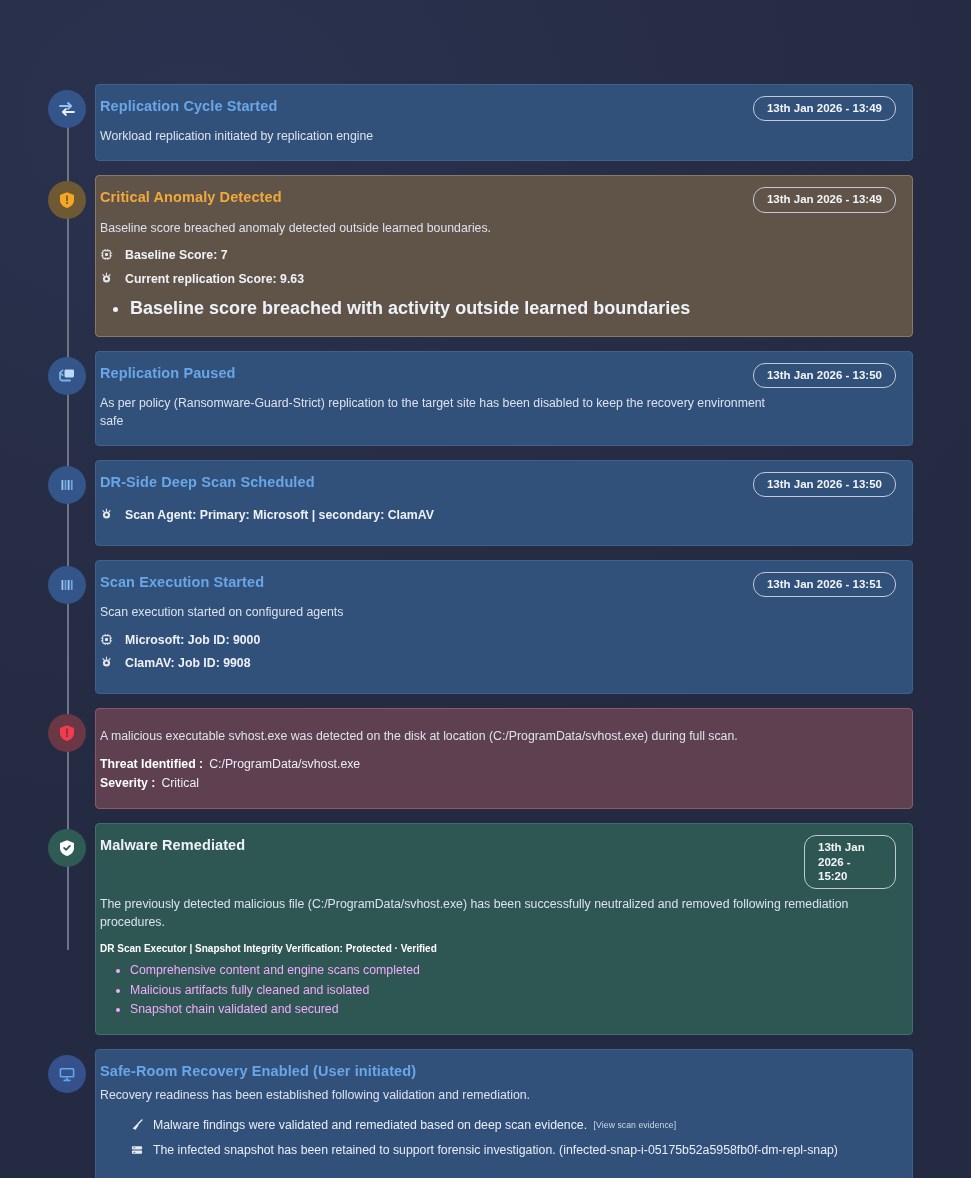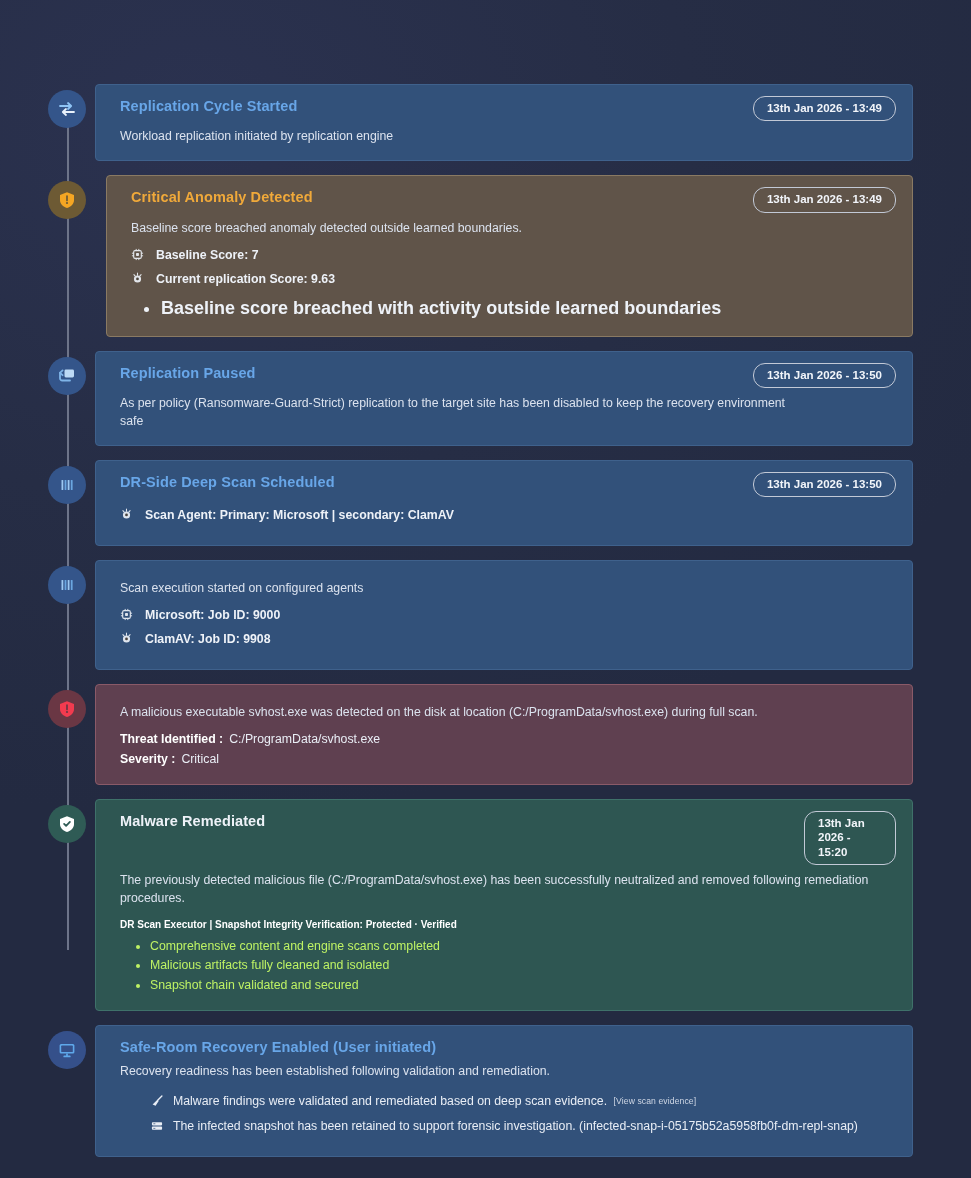--- a/index.html
+++ b/index.html
@@ -61,27 +61,27 @@
   .node.blue   { background: #34558a; }
   .node.amber  { background: #6d5a34; }
   .node.red    { background: #6a3744; }
   .node.teal   { background: #2f5b55; }
   .node.info   { background: #35508a; }
 
   
   .card {
     flex: 1 1 auto;
     border-radius: 4px;
-    padding: 12px 16px 14px 24px;
+    padding: 12px 16px 14px 4px;
     position: relative;
     min-height: 54px;
   }
 
   .card.blue  { background: #32517a; border: 1px solid #3f618c; }
-  .card.brown { background: #605449; border: 1px solid #8a7a63; margin-left: 11px; }
+  .card.brown { background: #605449; border: 1px solid #8a7a63; }
   .card.red   { background: #5f4050; border: 1px solid #8a5a68; }
   .card.teal  { background: #2e5652; border: 1px solid #3f716a; }
 
   .card-head {
     display: flex;
     justify-content: space-between;
     align-items: flex-start;
     gap: 12px;
   }
 
@@ -166,21 +166,21 @@
     font-weight: 700;
     color: #ffffff;
   }
 
   .plainbullets {
     list-style: disc;
     margin: 7px 0 0 30px;
   }
   .plainbullets li {
     font-size: 12.3px;
-    color: #bef264;
+    color: #f0abfc;
     line-height: 1.6;
   }
 
   .iconlist {
     list-style: none;
     margin: 11px 0 0 30px;
   }
   .iconlist li {
     display: flex;
     align-items: flex-start;
@@ -314,20 +314,24 @@
           <span class="gi">
             <svg width="20" height="20" viewBox="0 0 20 20">
               <rect x="4.5" y="5" width="1.8" height="10" rx="0.6" fill="#9cc8f2"></rect>
               <rect x="7.6" y="5" width="1.8" height="10" rx="0.6" fill="#6aa6e0"></rect>
               <rect x="10.7" y="5" width="1.8" height="10" rx="0.6" fill="#9cc8f2"></rect>
               <rect x="13.8" y="5" width="1.8" height="10" rx="0.6" fill="#6aa6e0"></rect>
             </svg>
           </span>
         </div>
         <div class="card blue">
+          <div class="card-head">
+            <div class="title c-blue">Scan Execution Started</div>
+            <div class="badge">13th Jan 2026 - 13:51</div>
+          </div>
           <div class="desc">Scan execution started on configured agents</div>
           <ul class="facts">
             <li>
               <span class="gi"><svg width="13" height="13" viewBox="0 0 16 16">
                   <rect x="3.3" y="3.3" width="9.4" height="9.4" rx="1.6" fill="none" stroke="#eef2f8" stroke-width="1.4"></rect>
                   <rect x="6.2" y="6.2" width="3.6" height="3.6" rx="0.8" fill="#eef2f8"></rect>
                   <path d="M6.4 1.6v1.7M9.6 1.6v1.7M6.4 12.7v1.7M9.6 12.7v1.7M1.6 6.4h1.7M1.6 9.6h1.7M12.7 6.4h1.7M12.7 9.6h1.7" stroke="#eef2f8" stroke-width="1.2" stroke-linecap="round"></path>
                 </svg></span>
               <span>Microsoft: Job ID: 9000</span>
             </li>

